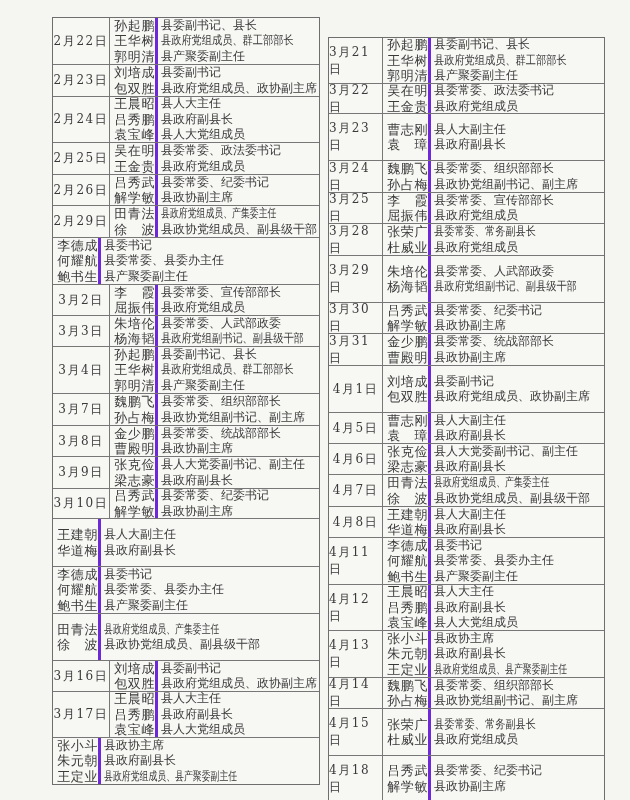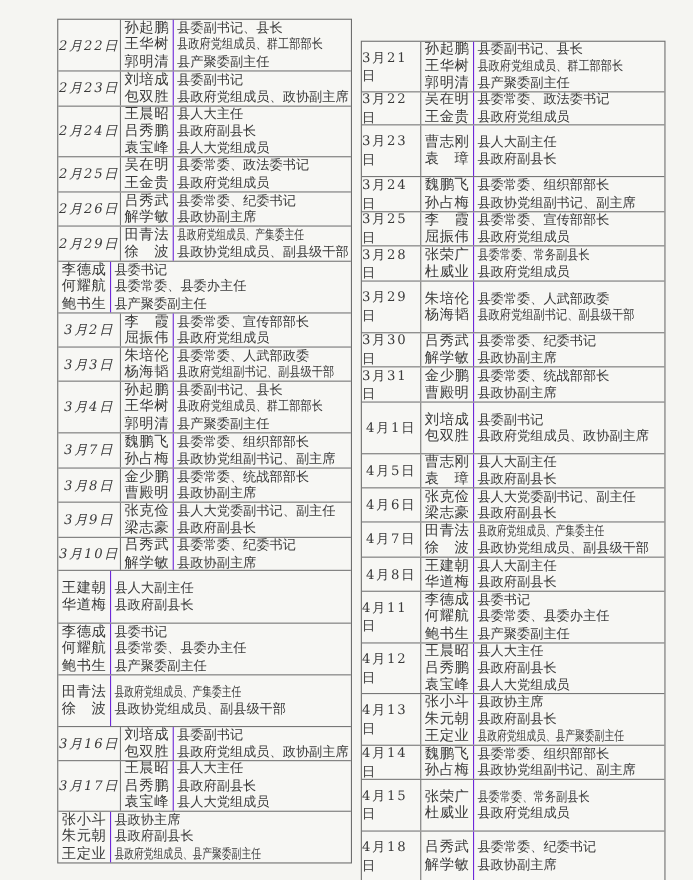--- a/index.html
+++ b/index.html
@@ -5,23 +5,23 @@
   html,body{margin:0;padding:0;}
   body{width:630px;height:800px;background:#f5f5f2;position:relative;overflow:hidden;
        font-family:"DejaVu Serif","Liberation Serif",serif;color:#3a3a3a;}
   .tbl{position:absolute;top:17px;border:1px solid #6e6e6e;box-sizing:border-box;background:#f7f7f4;}
   #lt{left:52px;width:268px;}
   #rt{left:328px;width:277px;margin-top:20px;}
   .row{display:flex;box-sizing:border-box;border-bottom:1px solid #777;}
   .row:last-child{border-bottom:none;}
   .d,.n,.t{box-sizing:border-box;display:flex;flex-direction:column;justify-content:center;overflow:hidden;}
   .d{align-items:center;border-right:1px solid #777;font-size:12px;letter-spacing:1.6px;}
-  #lt .d{width:57px;font-style:italic;}
+  #lt .d{width:57px;}
   #rt .d{width:54px;}
-  .n{width:48px;border-right:1px solid #6d28d9;align-items:center;font-size:13px;letter-spacing:0.6px;}
+  .n{width:48px;border-right:3px solid #6d28d9;align-items:flex-end;font-size:13px;letter-spacing:0.6px;}
   .t{flex:1;padding-left:3px;font-size:12px;}
   .n span,.t span{display:block;line-height:15.5px;white-space:nowrap;}
   .t span.c{transform:scaleX(0.74);transform-origin:0 50%;}
   .t span.c2{transform:scaleX(0.85);transform-origin:0 50%;}
 </style>
 </head>
 <body>
 
 <div id="lt" class="tbl">
 

